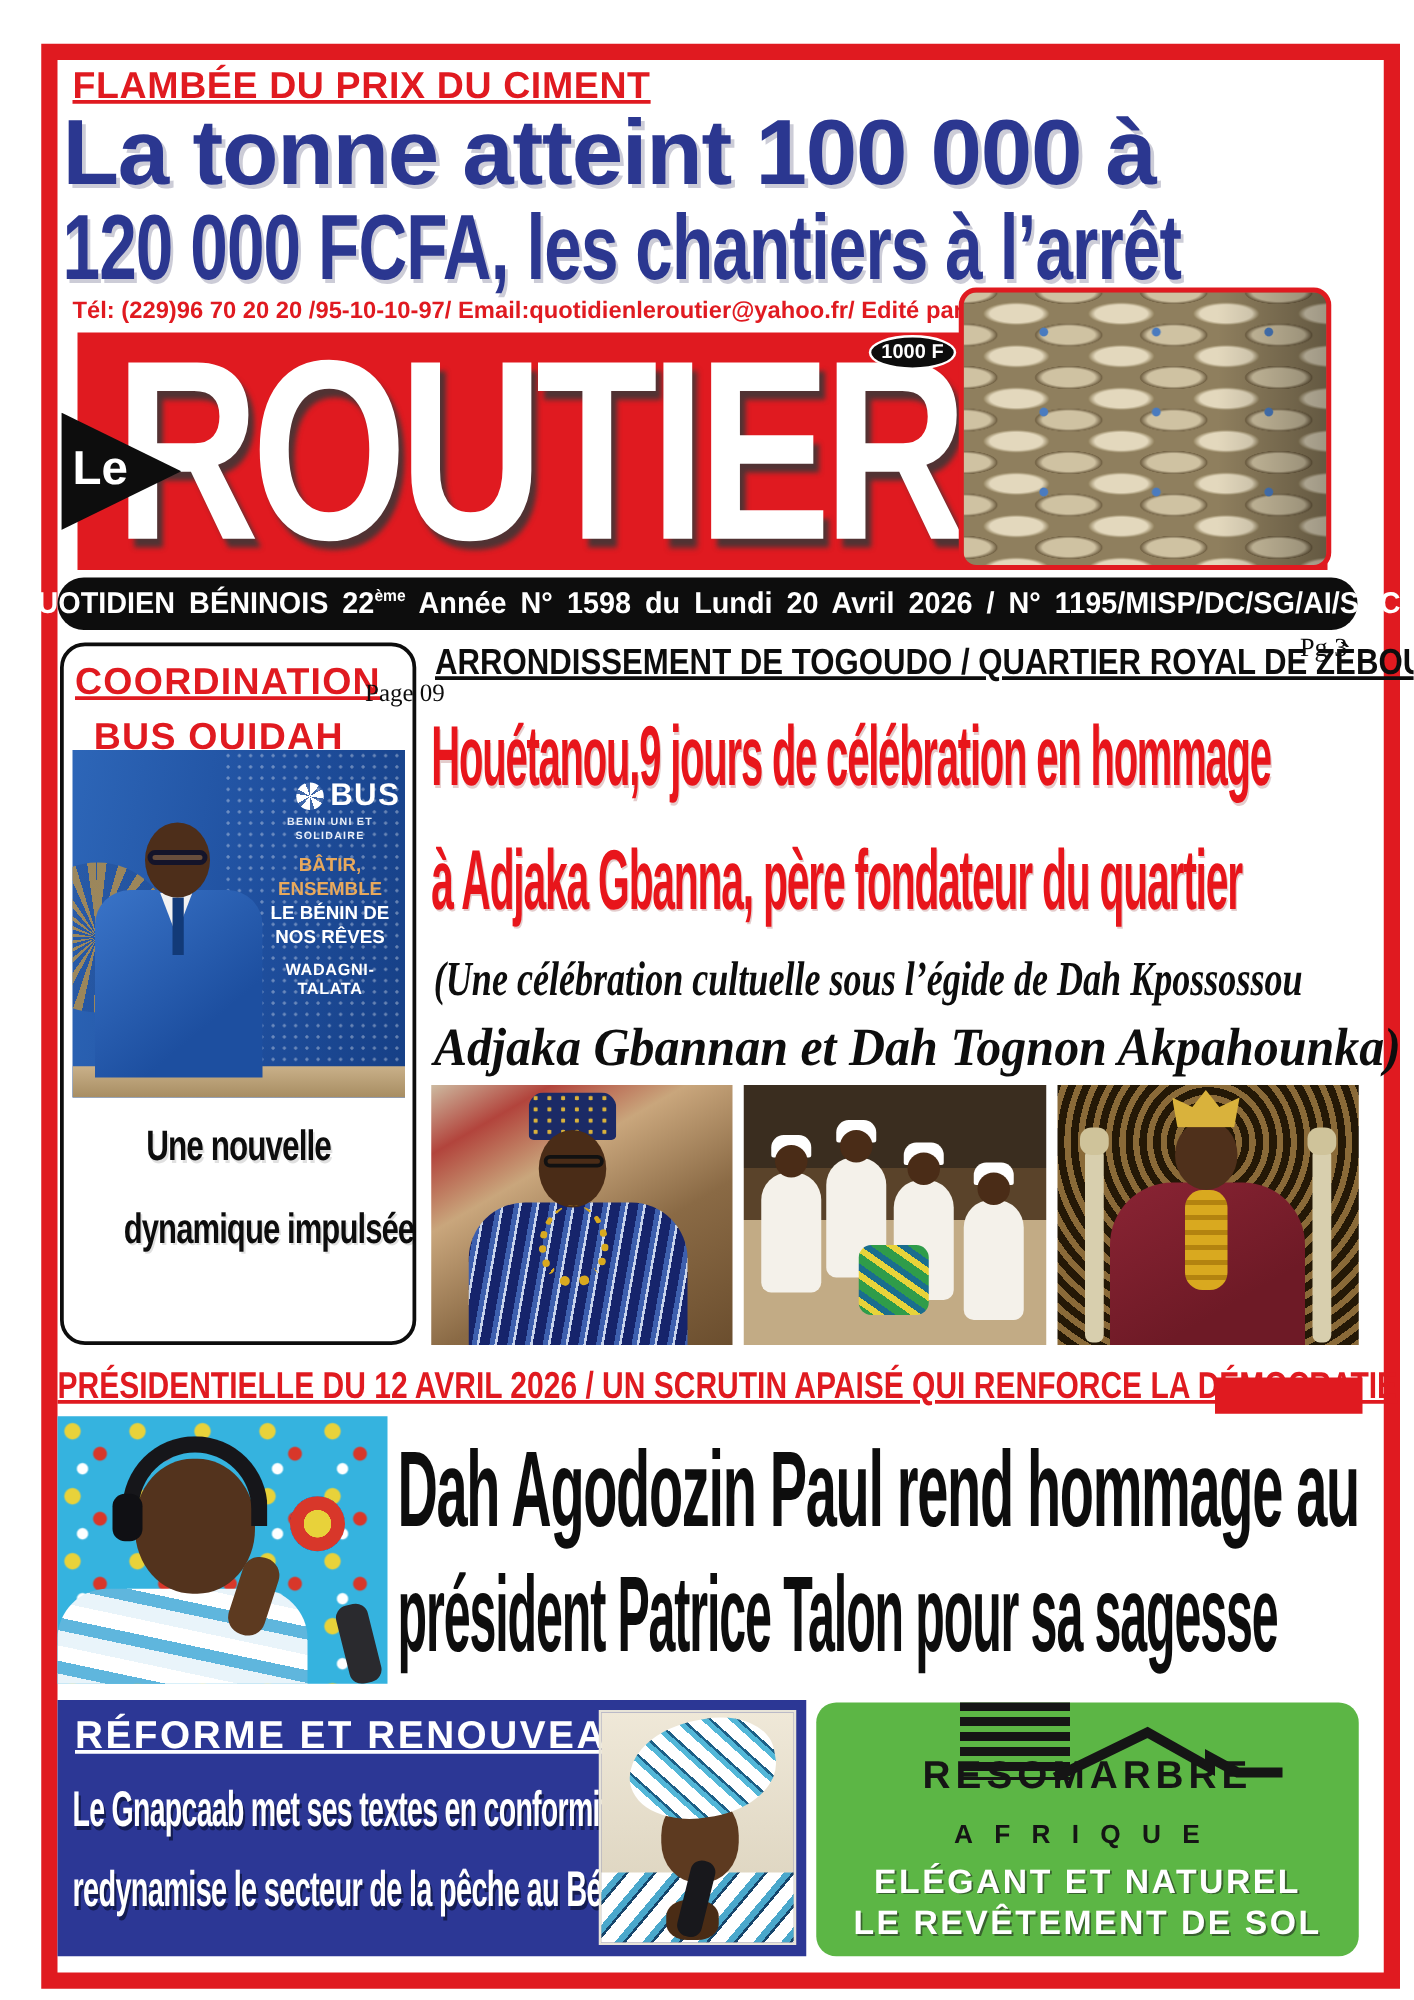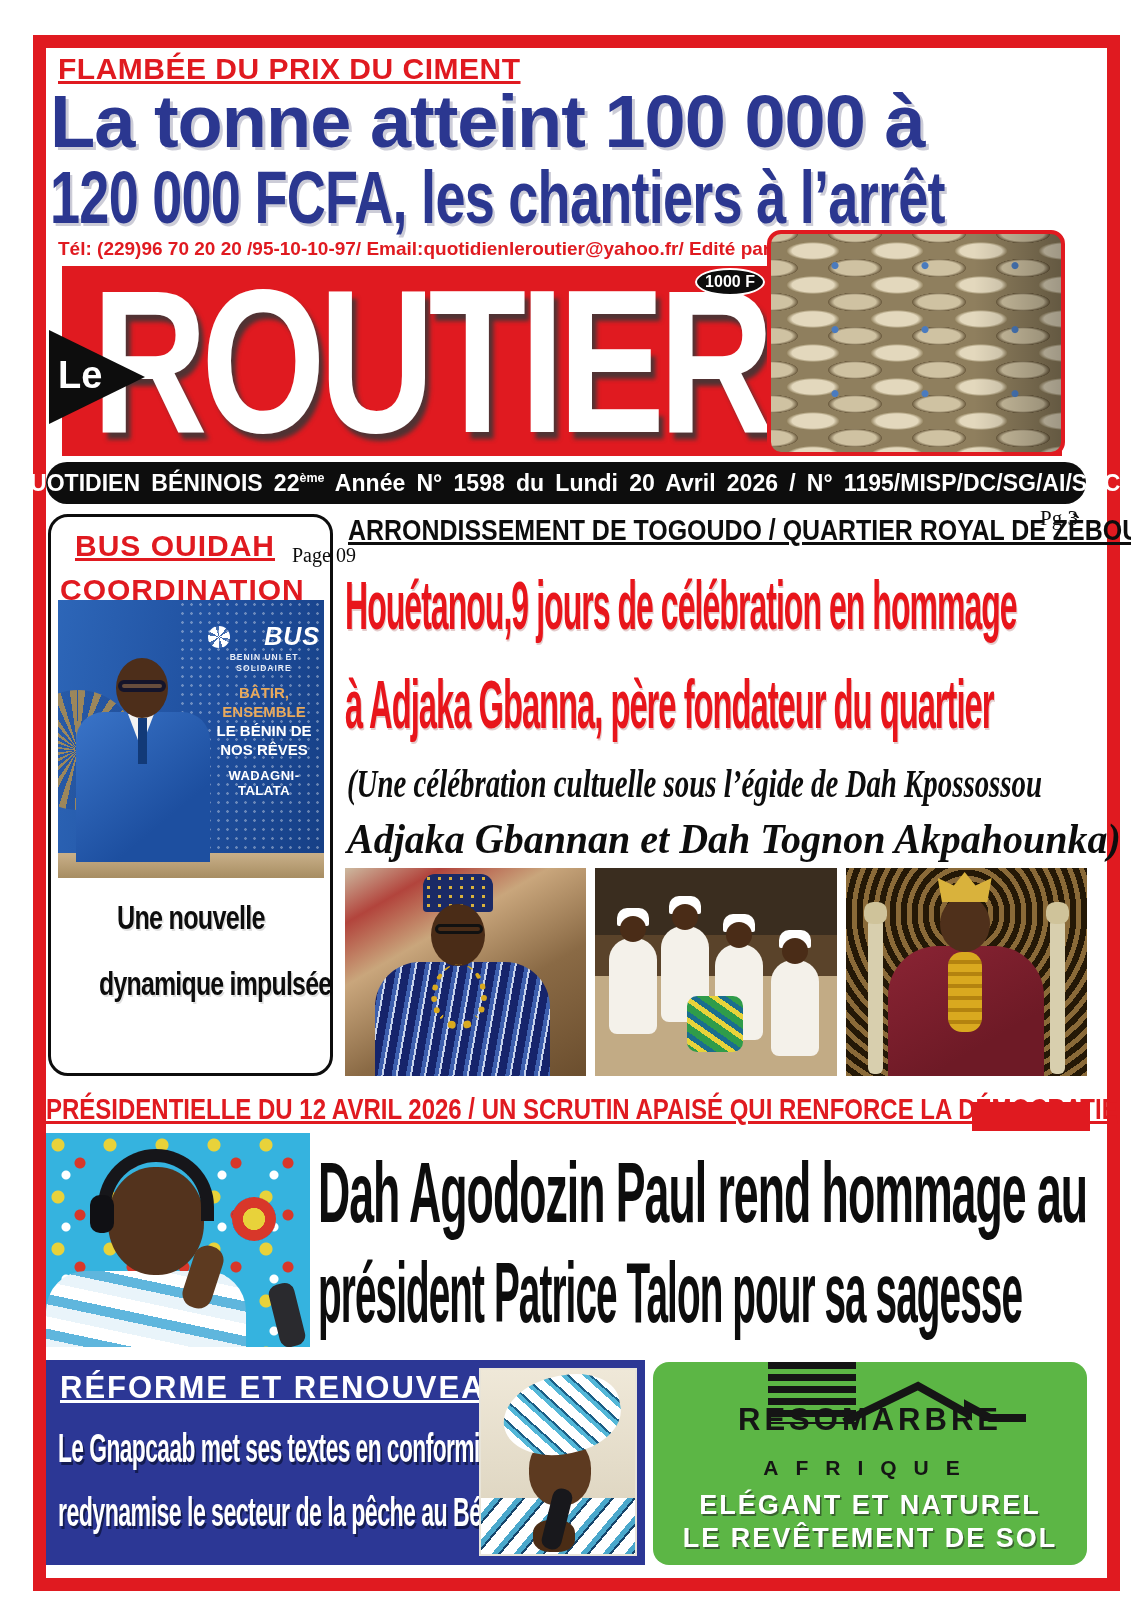--- a/index.html
+++ b/index.html
@@ -73,21 +73,21 @@
              background:linear-gradient(#c9b089,#a78d62);}
   .bb-head{position:absolute;left:58px;top:58px;width:52px;height:60px;border-radius:50%;background:#4d2e1a;}
   .bb-glasses{position:absolute;left:60px;top:80px;width:48px;height:12px;
               border:4px solid #14142a;border-radius:6px;box-sizing:border-box;background:rgba(255,255,255,0.15);}
   .bb-suit{position:absolute;left:18px;top:112px;width:134px;height:150px;border-radius:28px 28px 0 0;
            background:linear-gradient(140deg,#3a74c8,#1d4fa0 70%);}
   .bb-collar{position:absolute;left:70px;top:114px;width:26px;height:34px;background:#f2f2f2;
              clip-path:polygon(0 0,100% 0,50% 100%);}
   .bb-tie{position:absolute;left:80px;top:118px;width:9px;height:46px;background:#123a78;}
   .bb-right{position:absolute;left:150px;top:22px;width:112px;text-align:center;color:#fff;}
-  .bb-logo-row{display:flex;align-items:center;justify-content:space-between;gap:5px;font-style:italic;}
+  .bb-logo-row{display:flex;align-items:center;justify-content:flex-end;gap:5px;}
   .bb-logo-icon{width:22px;height:22px;border-radius:50%;
                 background:repeating-conic-gradient(#fff 0 40deg, rgba(255,255,255,0.15) 40deg 60deg);
                 display:inline-block;}
   .bb-logo-text{font-size:25px;font-weight:800;letter-spacing:1px;}
   .bb-logo-sub{font-size:8.5px;letter-spacing:1px;color:#e8eef8;margin-top:1px;font-weight:bold;}
   .bb-slogan{font-weight:800;font-size:15px;line-height:19px;}
   .bb-slogan.orange{color:#e8a95c;}
   .bb-slogan.white{color:#fff;}
   .bb-sp{height:10px;}
   .bb-cand{margin-top:9px;font-size:13px;font-weight:800;color:#fff;letter-spacing:0.5px;}
@@ -216,22 +216,22 @@
   <div class="abs cement-photo"></div>
 
   <div class="abs dateline">
     <span class="cx center" style="--sx:0.96">
       <span>QUOTIDIEN BÉNINOIS 22</span><sup>ème</sup><span> Année N° 1598 du Lundi 20 Avril 2026 / N° 1195/MISP/DC/SG/AI/SCC</span>
     </span>
   </div>
 
   <div class="abs bus-box"></div>
   <div class="abs bus-kicker">
+    <div><span>COORDINATION</span></div>
     <div><span>BUS OUIDAH</span></div>
-    <div><span>COORDINATION</span></div>
   </div>
   <div class="abs page05">Page 09</div>
   <div class="abs billboard">
     <div class="bb-dots"></div>
     <div class="bb-sun"></div>
     <div class="bb-ground"></div>
     <div class="bb-suit"></div>
     <div class="bb-collar"></div>
     <div class="bb-tie"></div>
     <div class="bb-head"></div>

